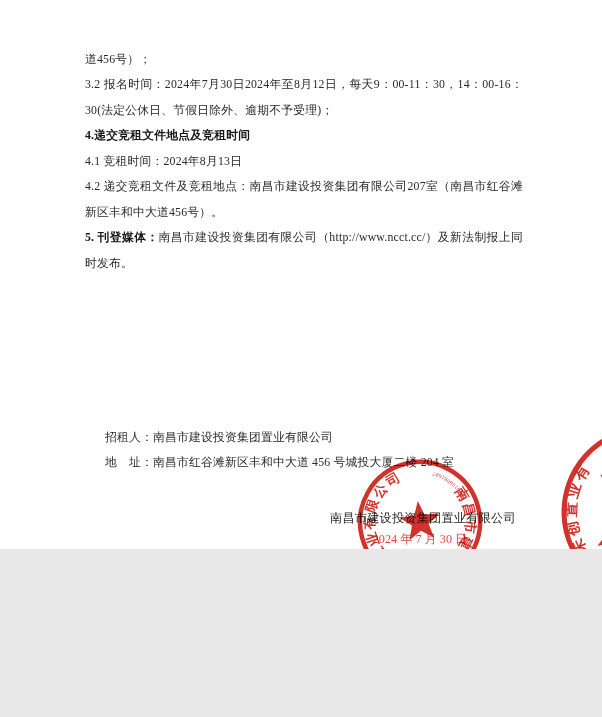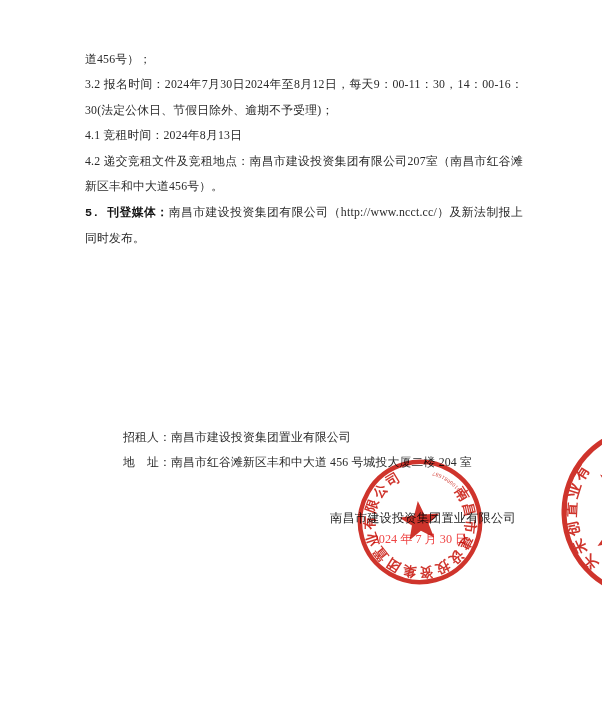--- a/index.html
+++ b/index.html
@@ -1,39 +1,39 @@
 <!DOCTYPE html>
 <html><head>
 <meta charset="utf-8">
 <style>
   html,body{margin:0;padding:0;background:#e8e8e8;}
   .page{
     position:relative;
-    width:602px;height:717px;
+    width:602px;height:549px;
     margin:0 auto;
     background:#ffffff;
     overflow:hidden;
     font-family:"Liberation Serif","DejaVu Serif",serif;
     color:#2a2a2a;
   }
   
   .body-text{
     position:absolute;left:85px;top:47px;width:438px;
     font-size:11.8px;line-height:25.45px;
     text-align:justify;text-justify:inter-character;
     letter-spacing:0.2px;
   }
   .body-p{margin:0;}
   .body-p.indent{text-indent:1.8em;}
   .body-p.heading{font-weight:bold;color:#161616;}
-  .body-p b{font-weight:bold;color:#161616;font-family:Liberation Mono, monospace;}
+  .body-p b{font-weight:bold;color:#161616;}
   
   .contact{
     position:absolute;left:105px;top:425px;
-    font-size:11.8px;line-height:25.4px;letter-spacing:0.2px;margin-left:18px;
+    font-size:11.8px;line-height:25.4px;letter-spacing:0.2px;
   }
   .contact p{margin:0;}
   
   .sig-company{
     position:absolute;left:330px;top:510px;
     font-size:12.2px;letter-spacing:0.2px;color:#262626;white-space:nowrap;
   }
   .sig-date{
     position:absolute;left:330px;top:531px;width:180px;
     font-size:12.2px;text-align:center;color:#ef4444;white-space:nowrap;
@@ -45,20 +45,21 @@
   .seal text{font-family:"Liberation Serif","DejaVu Serif",serif;}
 </style>
 </head>
 <body>
 
 <div class="page">
 
   <div class="body-text">
     <p class="body-p">道456号）；</p>
     <p class="body-p">3.2 报名时间：2024年7月30日2024年至8月12日，每天9：00-11：30，14：00-16：30(法定公休日、节假日除外、逾期不予受理)；</p>
+    <p class="body-p heading">4.递交竞租文件地点及竞租时间</p>
     <p class="body-p">4.1 竞租时间：2024年8月13日</p>
     <p class="body-p">4.2 递交竞租文件及竞租地点：南昌市建设投资集团有限公司207室（南昌市红谷滩新区丰和中大道456号）。</p>
     <p class="body-p"><b>5. 刊登媒体：</b><span>南昌市建设投资集团有限公司（http://www.ncct.cc/）及新法制报上同时发布。</span></p>
   </div>
 
   <div class="contact">
     <p>招租人：南昌市建设投资集团置业有限公司</p>
     <p>地　址：南昌市红谷滩新区丰和中大道 456 号城投大厦二楼 204 室</p>
   </div>
 

